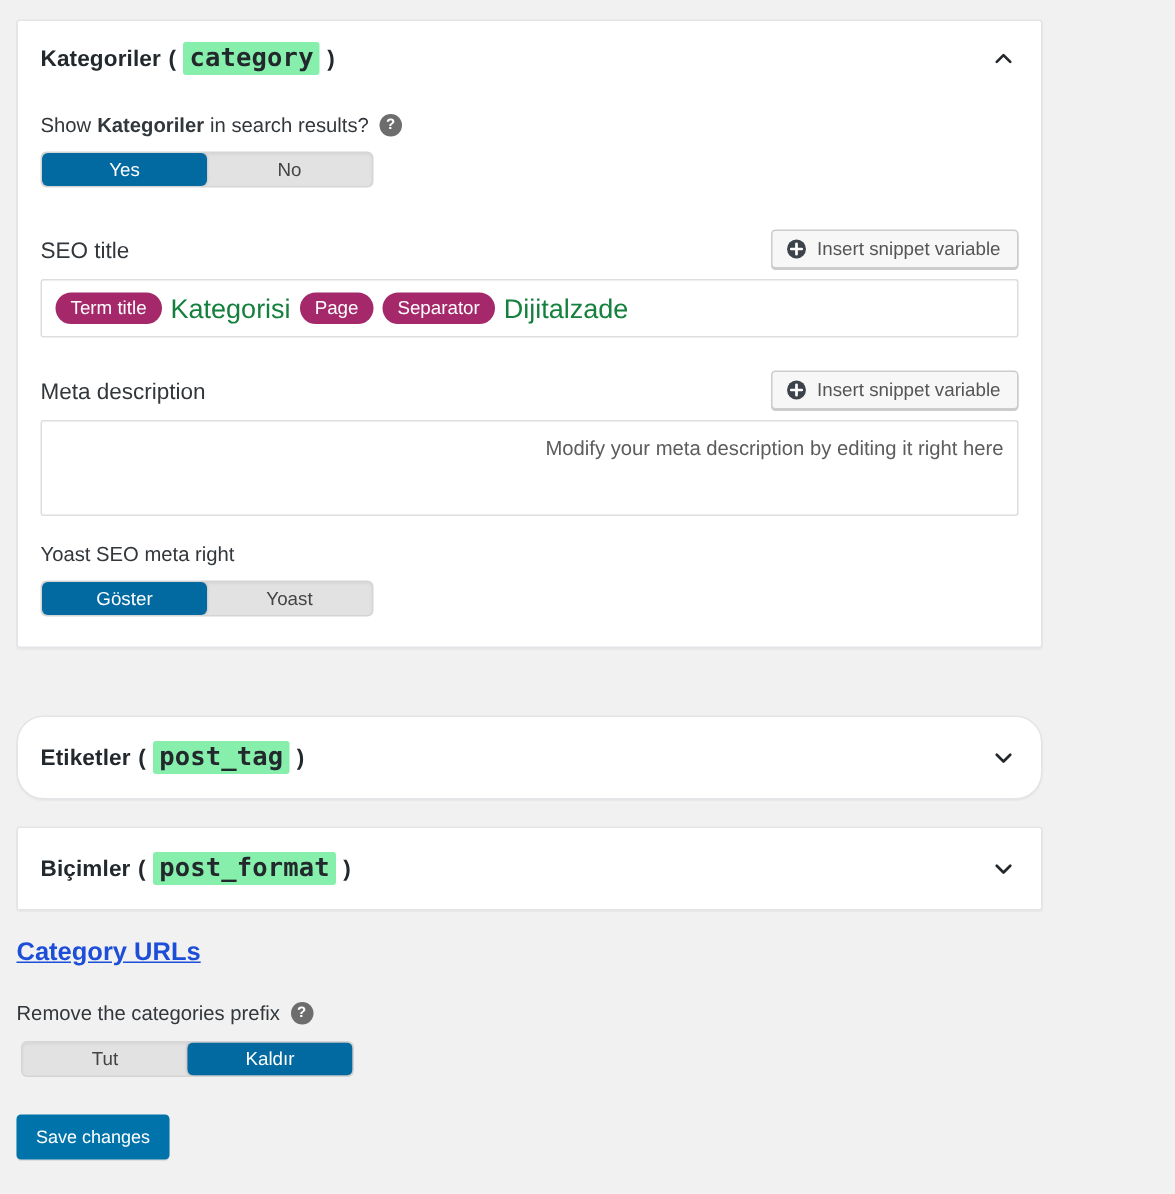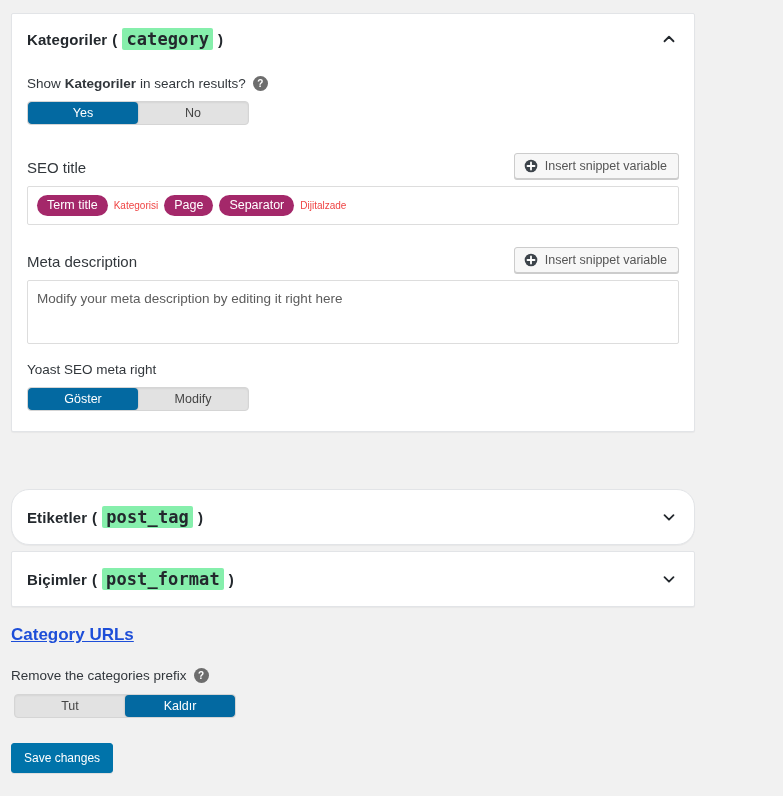--- a/index.html
+++ b/index.html
@@ -150,22 +150,22 @@
   .var-pill {
     background: #a4286a;
     color: #fff;
     border-radius: 11px;
     padding: 3px 10px 4px 10px;
     font-size: 12.5px;
     line-height: 14px;
     white-space: nowrap;
     cursor: pointer;
   }
-  .plain-text { font-size: 10px; color: #ef4444; }
-  .desc-editor { height: 64px; color: #6a6a6a; }
+  .plain-text { font-size: 18px; color: #15803d; }
+  .desc-editor { height: 64px; color: #6a6a6a; text-align: right; }
   .desc-editor .placeholder { color: #5c5c5c; }
 
   .spacer-lg { height: 24px; }
   .spacer-md { height: 18px; }
 
   
   .section-title {
     position: absolute;
     left: 11px;
     font-size: 17px;
@@ -272,28 +272,28 @@
       <div class="editor-box desc-editor">
         <span class="placeholder">Modify your meta description by editing it right here</span>
       </div>
 
       <div class="spacer-md"></div>
 
       <div>
         <div class="field-label">Yoast SEO meta right</div>
         <div class="switch">
           <span class="opt active">Göster</span>
-          <span class="opt">Modify</span>
+          <span class="opt">Yoast</span>
         </div>
       </div>
 
     </div>
   </div>
 
-  <div class="panel" style="top:489px;border-radius:18px;">
+  <div class="panel" style="top:477px;border-radius:18px;">
     <div class="panel-header" style="padding-top:16px;padding-bottom:16px;">
       <div class="panel-title">
         <span>Etiketler</span>
         <span class="paren">(</span>
         <code class="tag">post_tag</code>
         <span class="paren">)</span>
       </div>
       <span class="chevron">
         <svg viewBox="0 0 20 20" width="18" height="18" aria-hidden="true">
           <path d="M5 8 L10 13 L15 8" fill="none" stroke="#23282d" stroke-width="2" stroke-linecap="round" stroke-linejoin="round"></path>

